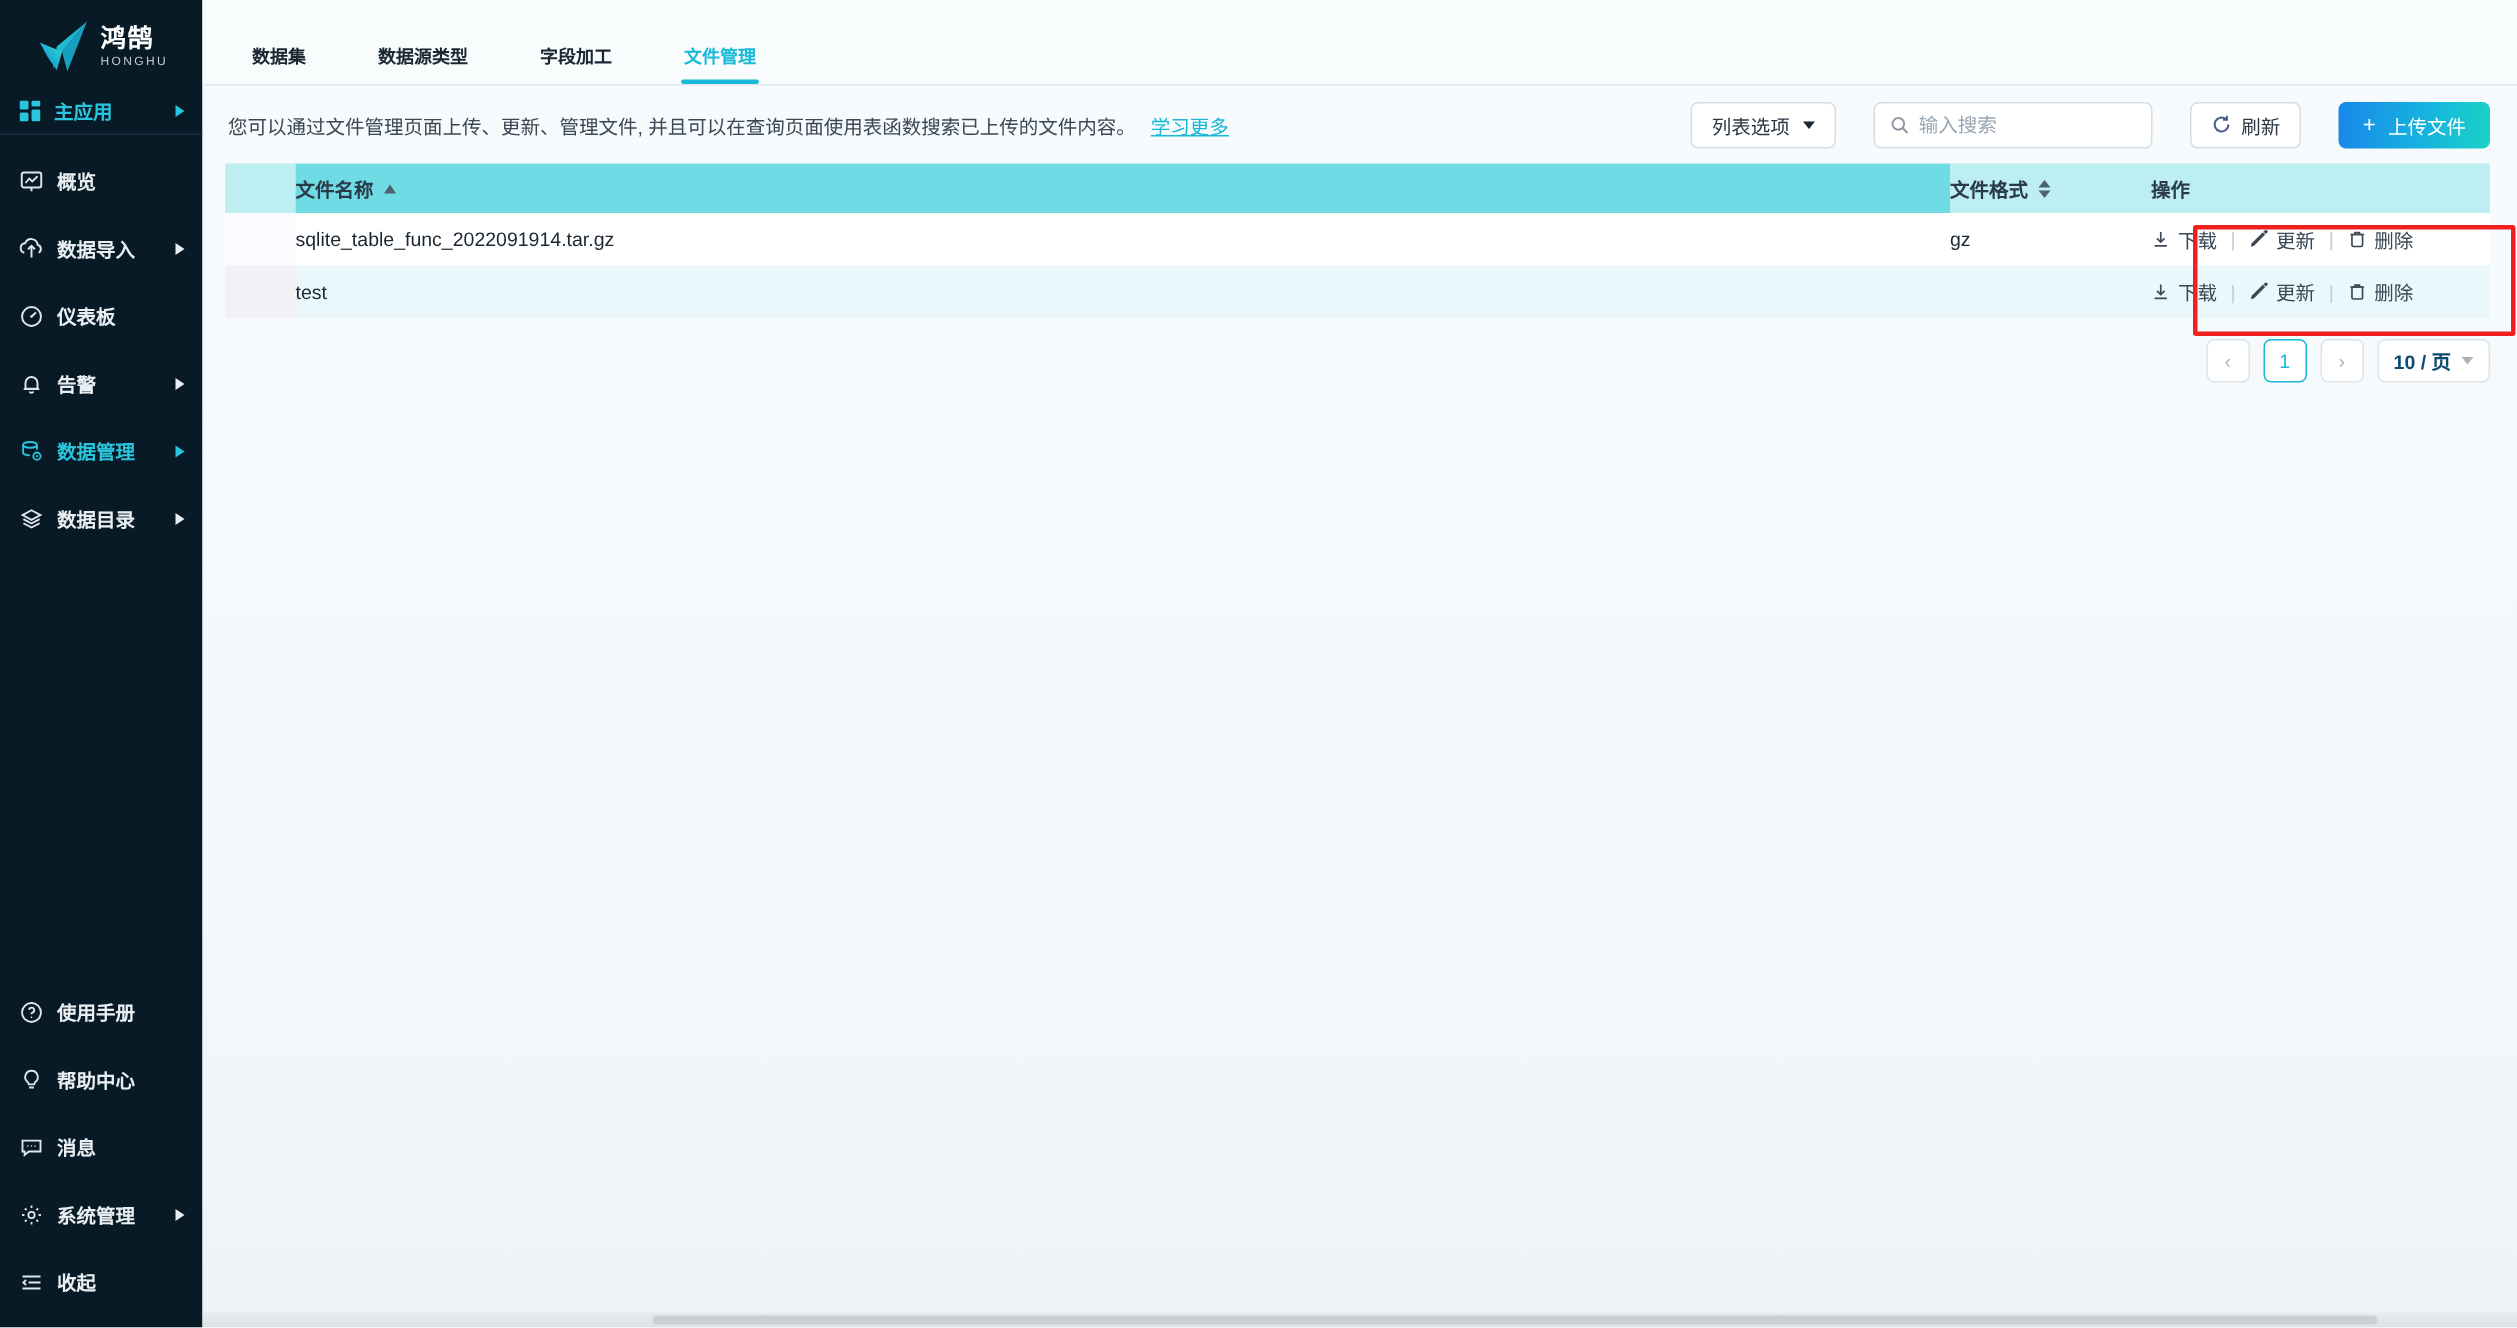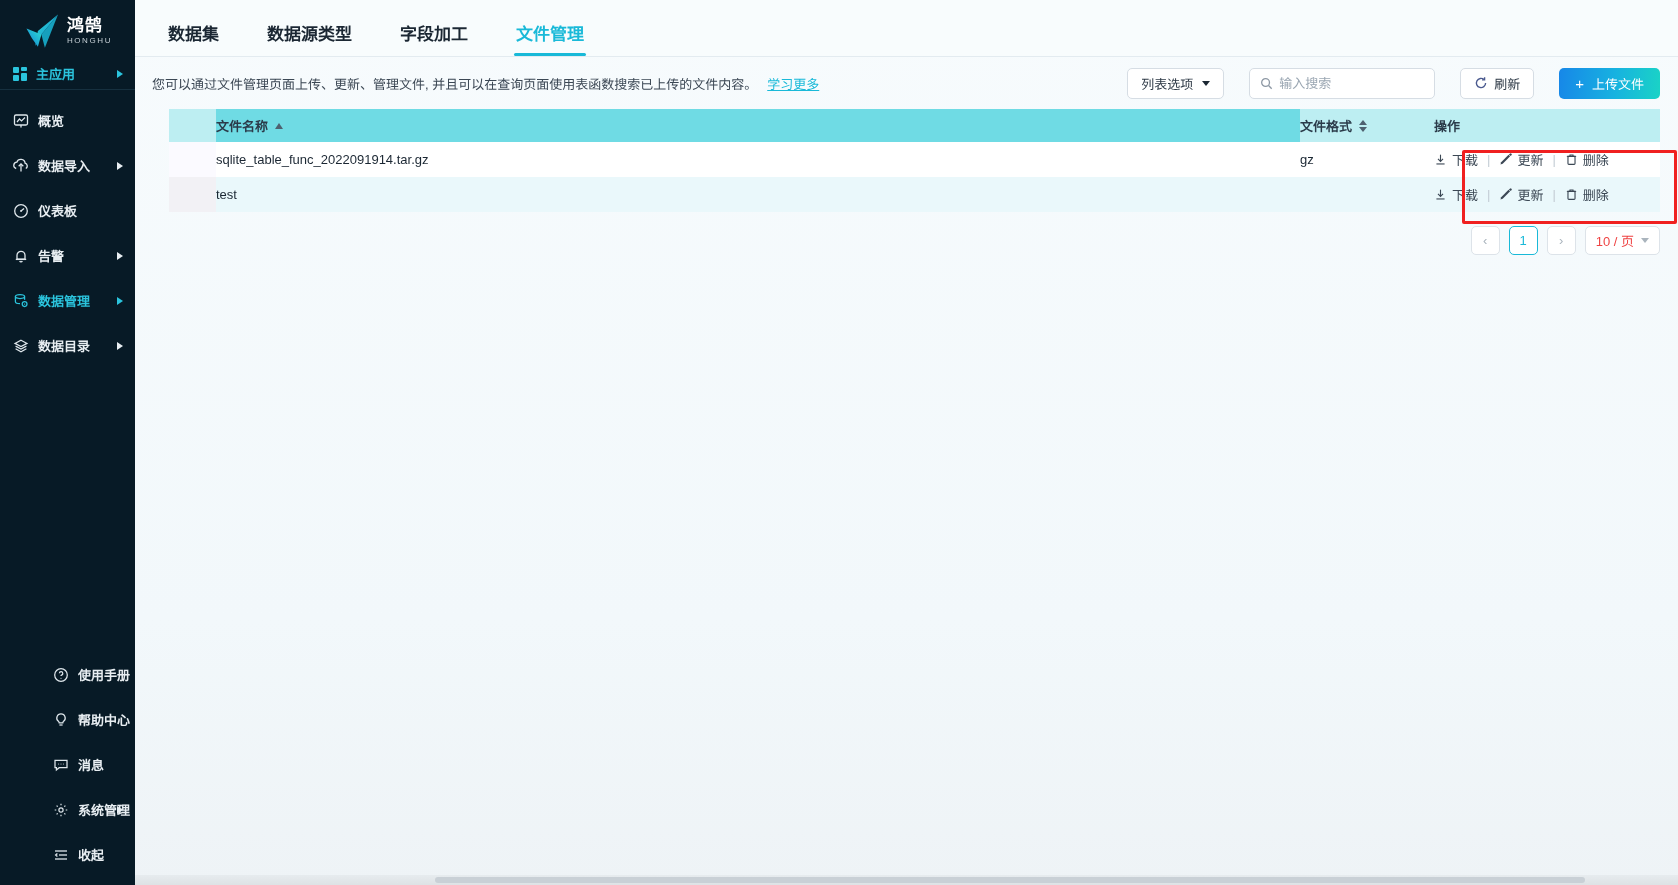--- a/index.html
+++ b/index.html
@@ -56,21 +56,21 @@
     padding:0 12px;
     color:#e8eef2;
     font-size:13px; font-weight:700;
     position:relative;
     cursor:pointer;
   }
   .nav-item .ico { width:17px; height:17px; display:flex; align-items:center; justify-content:center; margin-right:9px; flex:0 0 17px; }
   .nav-item.active { color:#2bc4dd; }
   .nav-item .label { white-space:nowrap; }
 
-  .nav-bottom { margin-top:auto; padding-bottom:8px;padding-left:40px; }
+  .nav-bottom { margin-top:auto; padding-bottom:8px; }
   .nav-bottom .nav-item { height:45px; }
 
   svg { display:block; }
 
   
   .content {
     flex:1; height:885px;
     background:linear-gradient(180deg,#f7fbfd 0%,#f2f8fb 70%,#eef3f6 100%);
     display:flex; flex-direction:column;
     position:relative;
@@ -79,21 +79,21 @@
 
   .tabbar {
     height:57px;
     background:#f8fcfd;
     display:flex; align-items:flex-end;
     padding-left:17px;
     border-bottom:1px solid #e3ebf0;
     flex:0 0 57px;
   }
   .tab {
-    font-size:17px; font-weight:700;
+    font-size:12px; font-weight:700;
     color:#1b2733;
     padding:0 16px 11px 16px;
     margin-right:16px;
     cursor:pointer;
     position:relative;
     white-space:nowrap;
   }
   .tab.active { color:#19b9d8; }
   .tab.active::after {
     content:""; position:absolute;
@@ -153,21 +153,21 @@
   .btn-primary {
     height:31px; border-radius:5px; border:none;
     background:linear-gradient(95deg,#1787e8 0%,#17b2e0 55%,#1ad3c6 100%);
     color:#fff; font-size:13px; font-weight:400;
     display:flex; align-items:center; justify-content:center;
     padding:0 16px; cursor:pointer; white-space:nowrap;
   }
   .btn-primary .plus { margin-right:8px; font-size:15px; line-height:1; }
 
   
-  .table-wrap { padding:0 18px 0 34px; }
+  .table-wrap { padding:0 18px 0 15px; }
   .table { width:100%; border-collapse:collapse; table-layout:fixed; }
   .table thead th {
     height:33px;
     font-size:13px; font-weight:700;
     color:#2b3b4a;
     text-align:left;
     padding:0;
     vertical-align:middle;
   }
   th.col-pad { width:47px; background:#bdeef2; }
@@ -227,21 +227,21 @@
   }
   .pg {
     min-width:29px; height:29px;
     border:1px solid #dde3e9; border-radius:5px;
     background:#fff;
     display:flex; align-items:center; justify-content:center;
     font-size:13px; color:#aab4bd;
     cursor:pointer; padding:0 8px;
   }
   .pg.num { color:#19b9d8; border-color:#19b9d8; font-weight:400; }
-  .pg.size { min-width:72px; color:#ef4444; justify-content:space-between; padding:0 10px; }
+  .pg.size { min-width:72px; color:#0c4a6e; justify-content:space-between; padding:0 10px;font-weight:bold; }
   .pg.size .dc {
     width:0;height:0;
     border-top:5px solid #aab4bd;
     border-left:4px solid transparent;
     border-right:4px solid transparent;
     margin-left:7px;
   }
 
   
   .hscroll {

